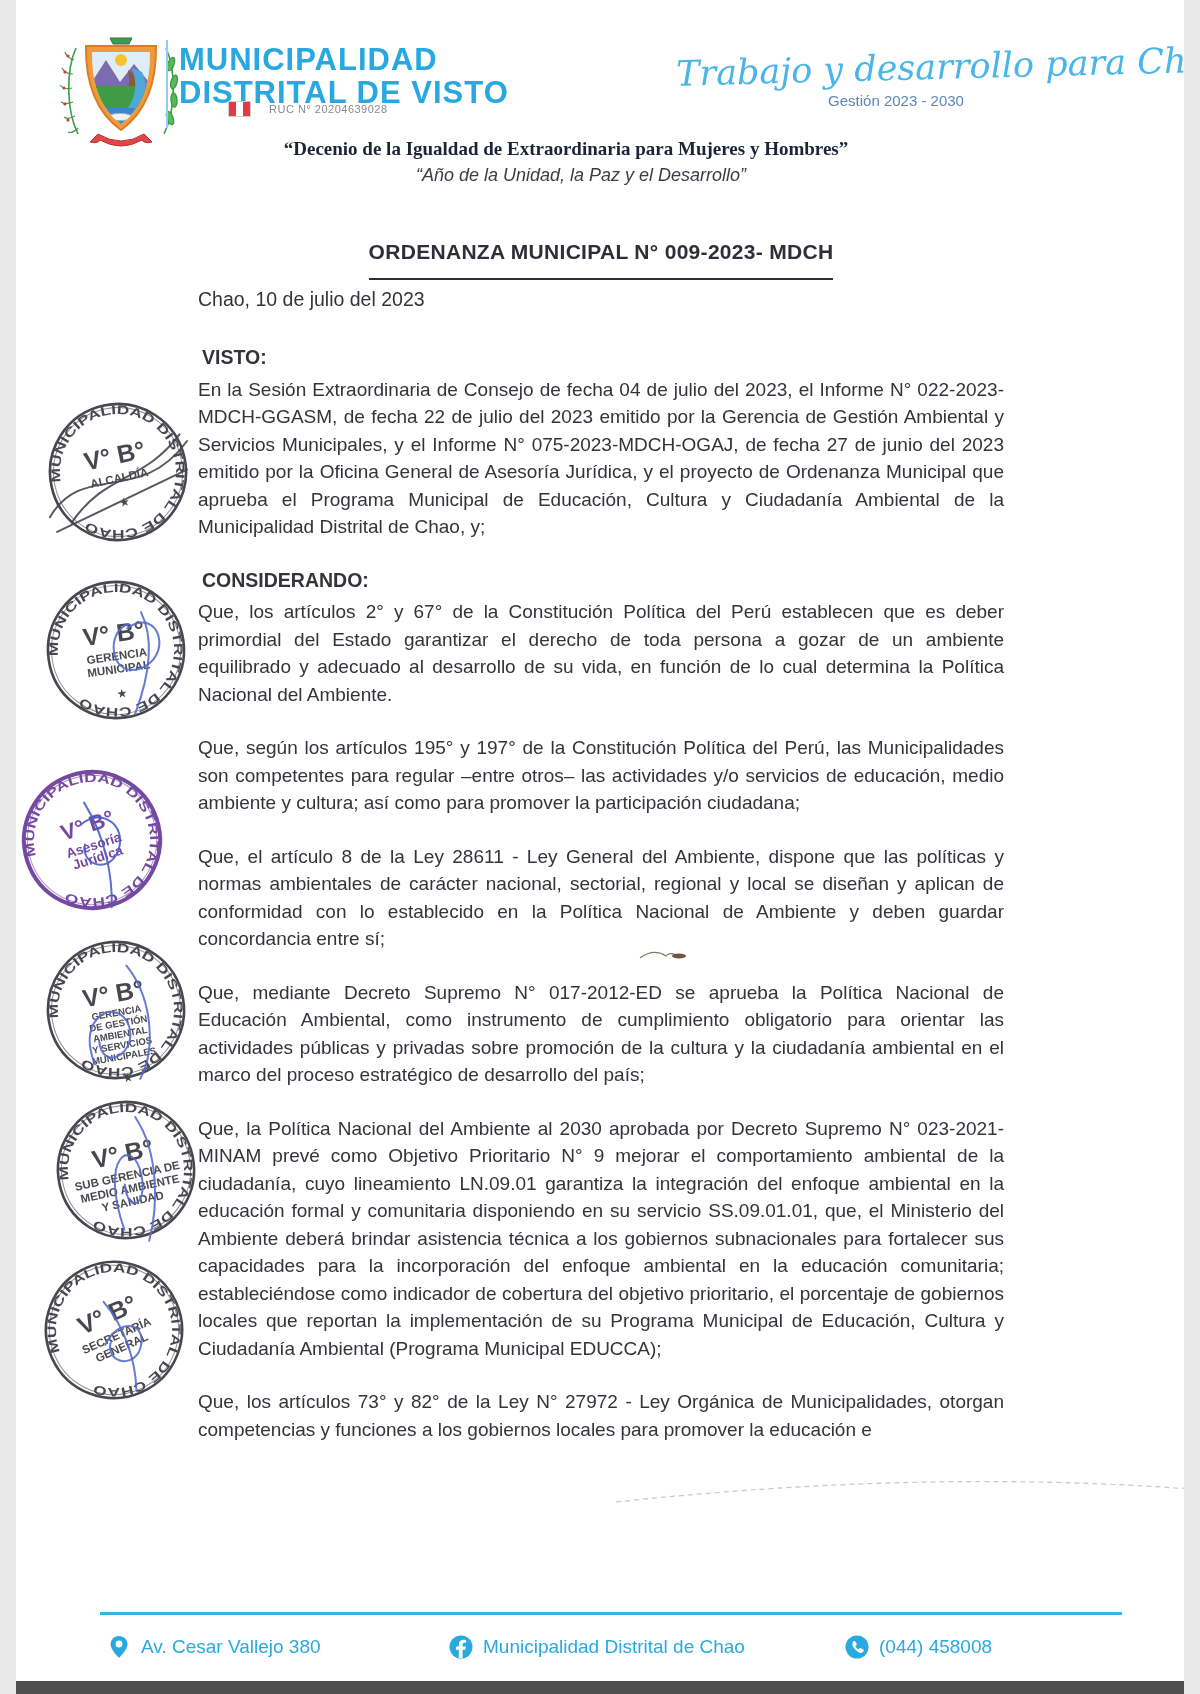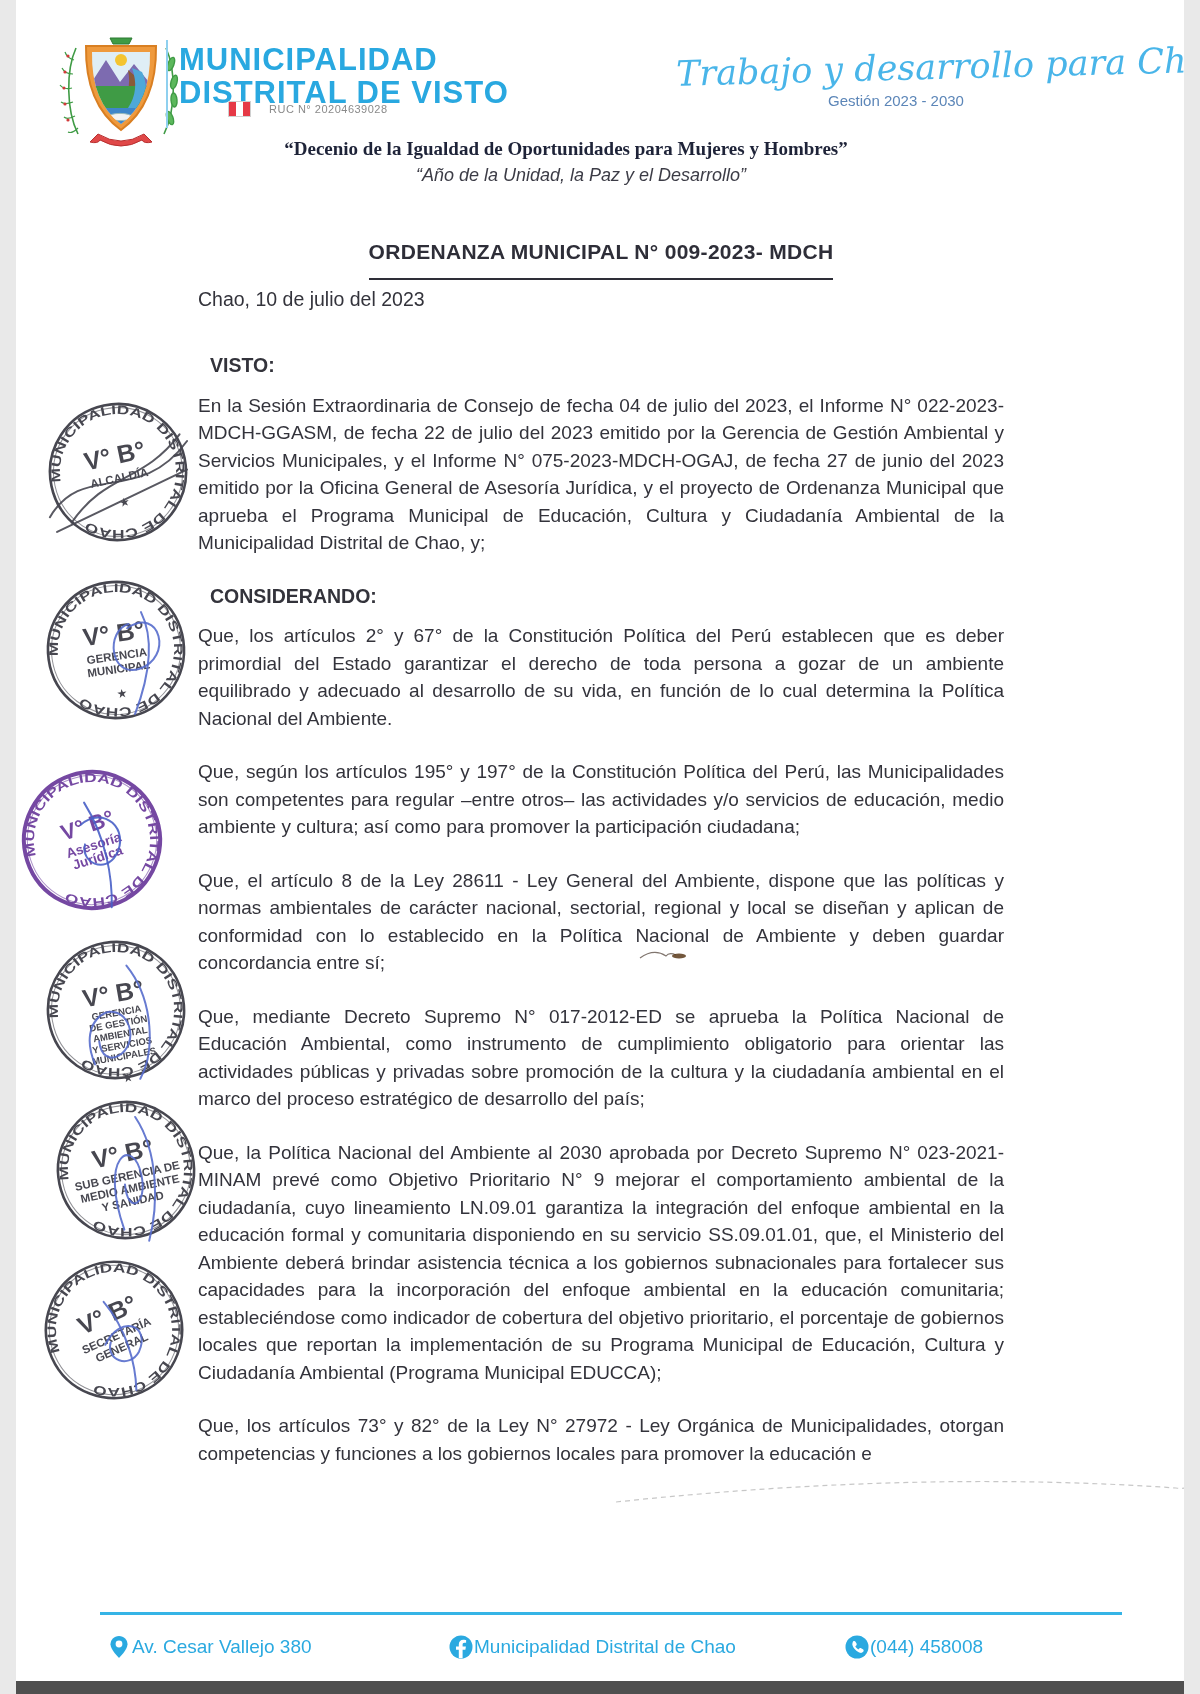--- a/index.html
+++ b/index.html
@@ -30,28 +30,28 @@
   #quote-anio{position:absolute;left:0;top:165px;width:1100px;text-align:center;
     font-style:italic;font-size:18px;color:#3c3c46;padding-left:15px;}
   
   #doc-title-wrap{position:absolute;left:182px;top:240px;width:806px;text-align:center;}
   #doc-title{display:inline-block;font-weight:bold;font-size:21px;color:#2e2e38;
     border-bottom:2.5px solid #2e2e38;padding-bottom:14px;letter-spacing:.3px;}
   #doc-date{position:absolute;top:288px;left:182px;width:806px;
     font-size:19.5px;color:#33333b;}
   #doc-body{position:absolute;left:182px;top:340px;width:806px;
     font-size:19px;line-height:27.5px;text-align:justify;}
-  .sec-heading{font-weight:bold;font-size:19.5px;margin:12px;}
+  .sec-heading{font-weight:bold;font-size:19.5px;margin:4px;}
   .para{margin:0 0 26px 0;}
   .para:last-child{margin-bottom:0;}
   
   .stamp{position:absolute;width:164px;height:164px;pointer-events:none;}
   
   #footer-line{position:absolute;left:84px;top:1612px;width:1022px;height:2.5px;background:#35b4e6;}
-  .footer-item{position:absolute;top:1634px;display:flex;align-items:center;
+  .footer-item{position:absolute;top:1634px;display:flex;align-items:center;gap:9px;
     color:#2aa9e0;font-size:19px;white-space:nowrap;text-align:right;}
   #footer-address{left:90px;}
   #footer-facebook{left:432px;}
   #footer-phone{left:828px;}
   .footer-icon{width:26px;height:26px;flex:0 0 auto;}
   
   #scan-right-line{position:absolute;left:1191px;top:0;width:2px;height:1694px;background:#bdbdbd;}
   #scan-bottom-band{position:absolute;left:0;bottom:0;width:1200px;height:13px;background:#4f4f4f;}
   #scan-blot{position:absolute;left:620px;top:942px;width:90px;height:26px;}
   #scan-curve{position:absolute;left:600px;top:1430px;width:600px;height:110px;opacity:.55;}
@@ -121,21 +121,21 @@
       <div class="r"></div>
         <div class="w"></div>
         <div class="r"></div>
     </div>
     <div id="ruc-text">RUC N° 20204639028</div>
   </div>
 
   <div id="slogan-script">Trabajo y desarrollo para Chao</div>
   <div id="slogan-sub">Gestión 2023 - 2030</div>
 
-  <div id="quote-decenio">“Decenio de la Igualdad de Oportunidades para Mujeres y Hombres”</div>
+  <div id="quote-decenio">“Decenio de la Igualdad de Extraordinaria para Mujeres y Hombres”</div>
   <div id="quote-anio">“Año de la Unidad, la Paz y el Desarrollo”</div>
 
   <div id="doc-title-wrap">
     <span id="doc-title">ORDENANZA MUNICIPAL N° 009-2023- MDCH</span>
   </div>
   <div id="doc-date">Chao, 10 de julio del 2023</div>
 
   <div id="doc-body">
     <p class="sec-heading">VISTO:</p>
     <p class="para">En la Sesión Extraordinaria de Consejo de fecha 04 de julio del 2023, el Informe N° 022-2023-MDCH-GGASM, de fecha 22 de julio del 2023 emitido por la Gerencia de Gestión Ambiental y Servicios Municipales, y el Informe N° 075-2023-MDCH-OGAJ, de fecha 27 de junio del 2023 emitido por la Oficina General de Asesoría Jurídica, y el proyecto de Ordenanza Municipal que aprueba el Programa Municipal de Educación, Cultura y Ciudadanía Ambiental de la Municipalidad Distrital de Chao, y;</p>

